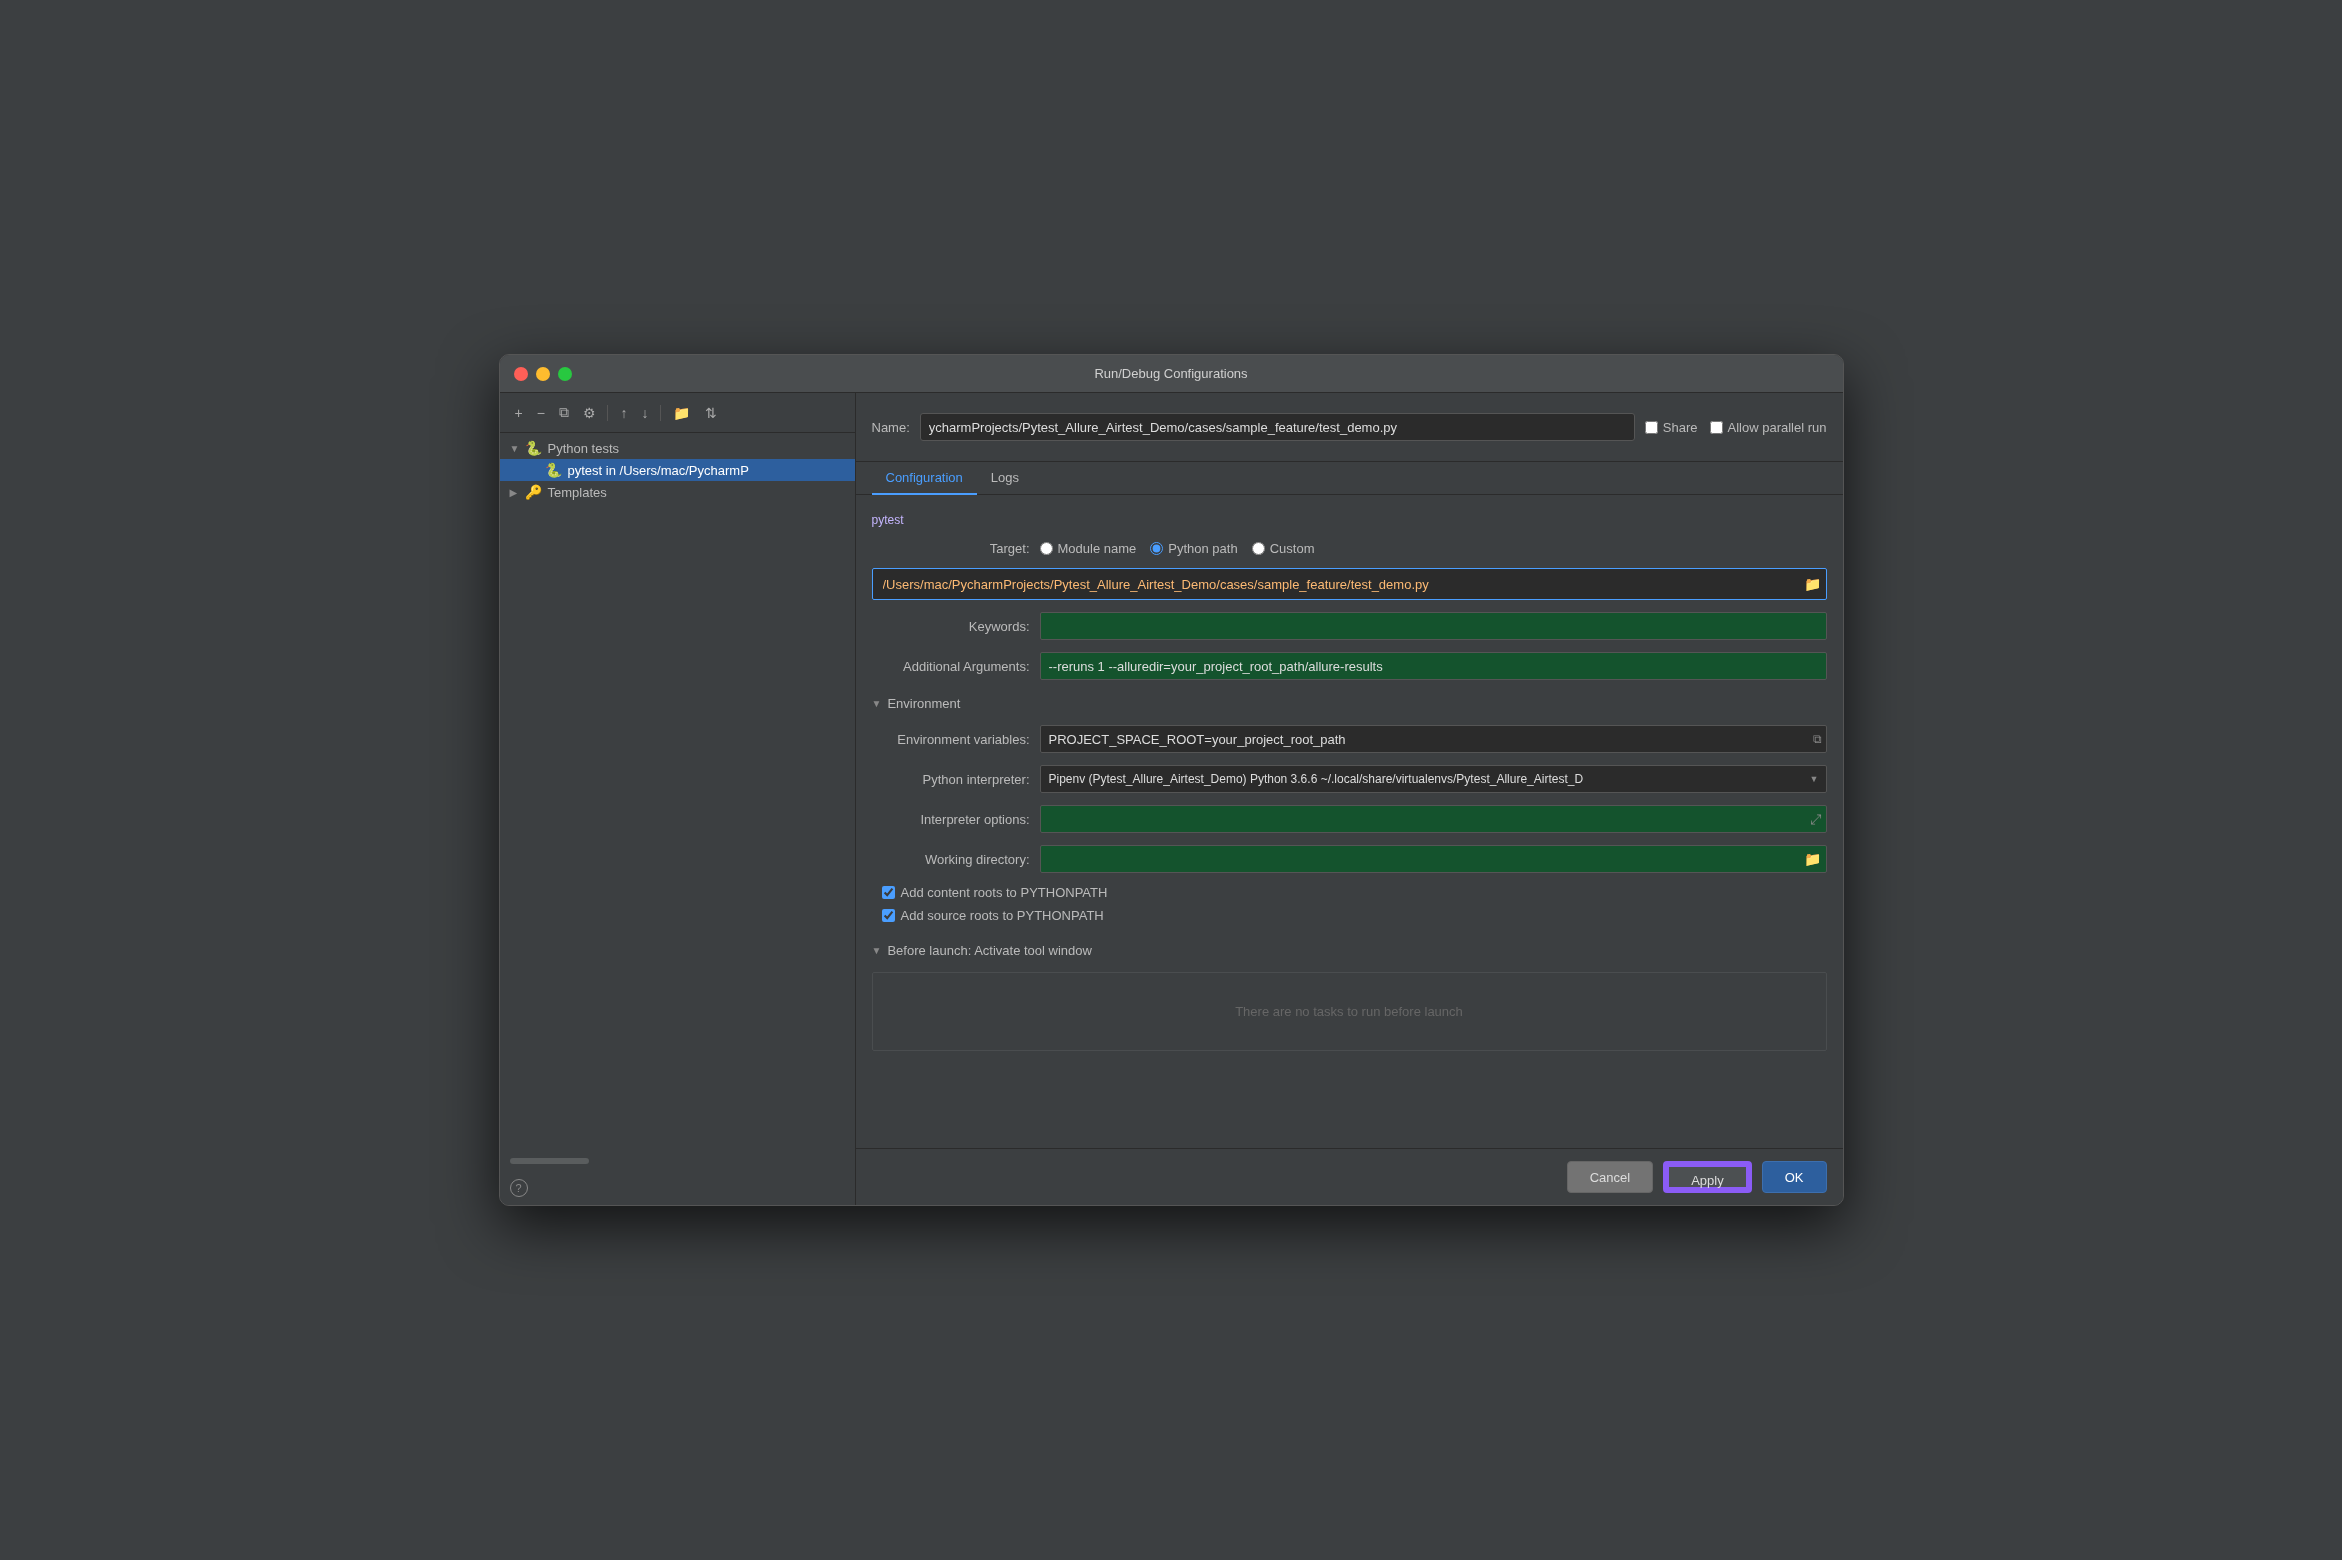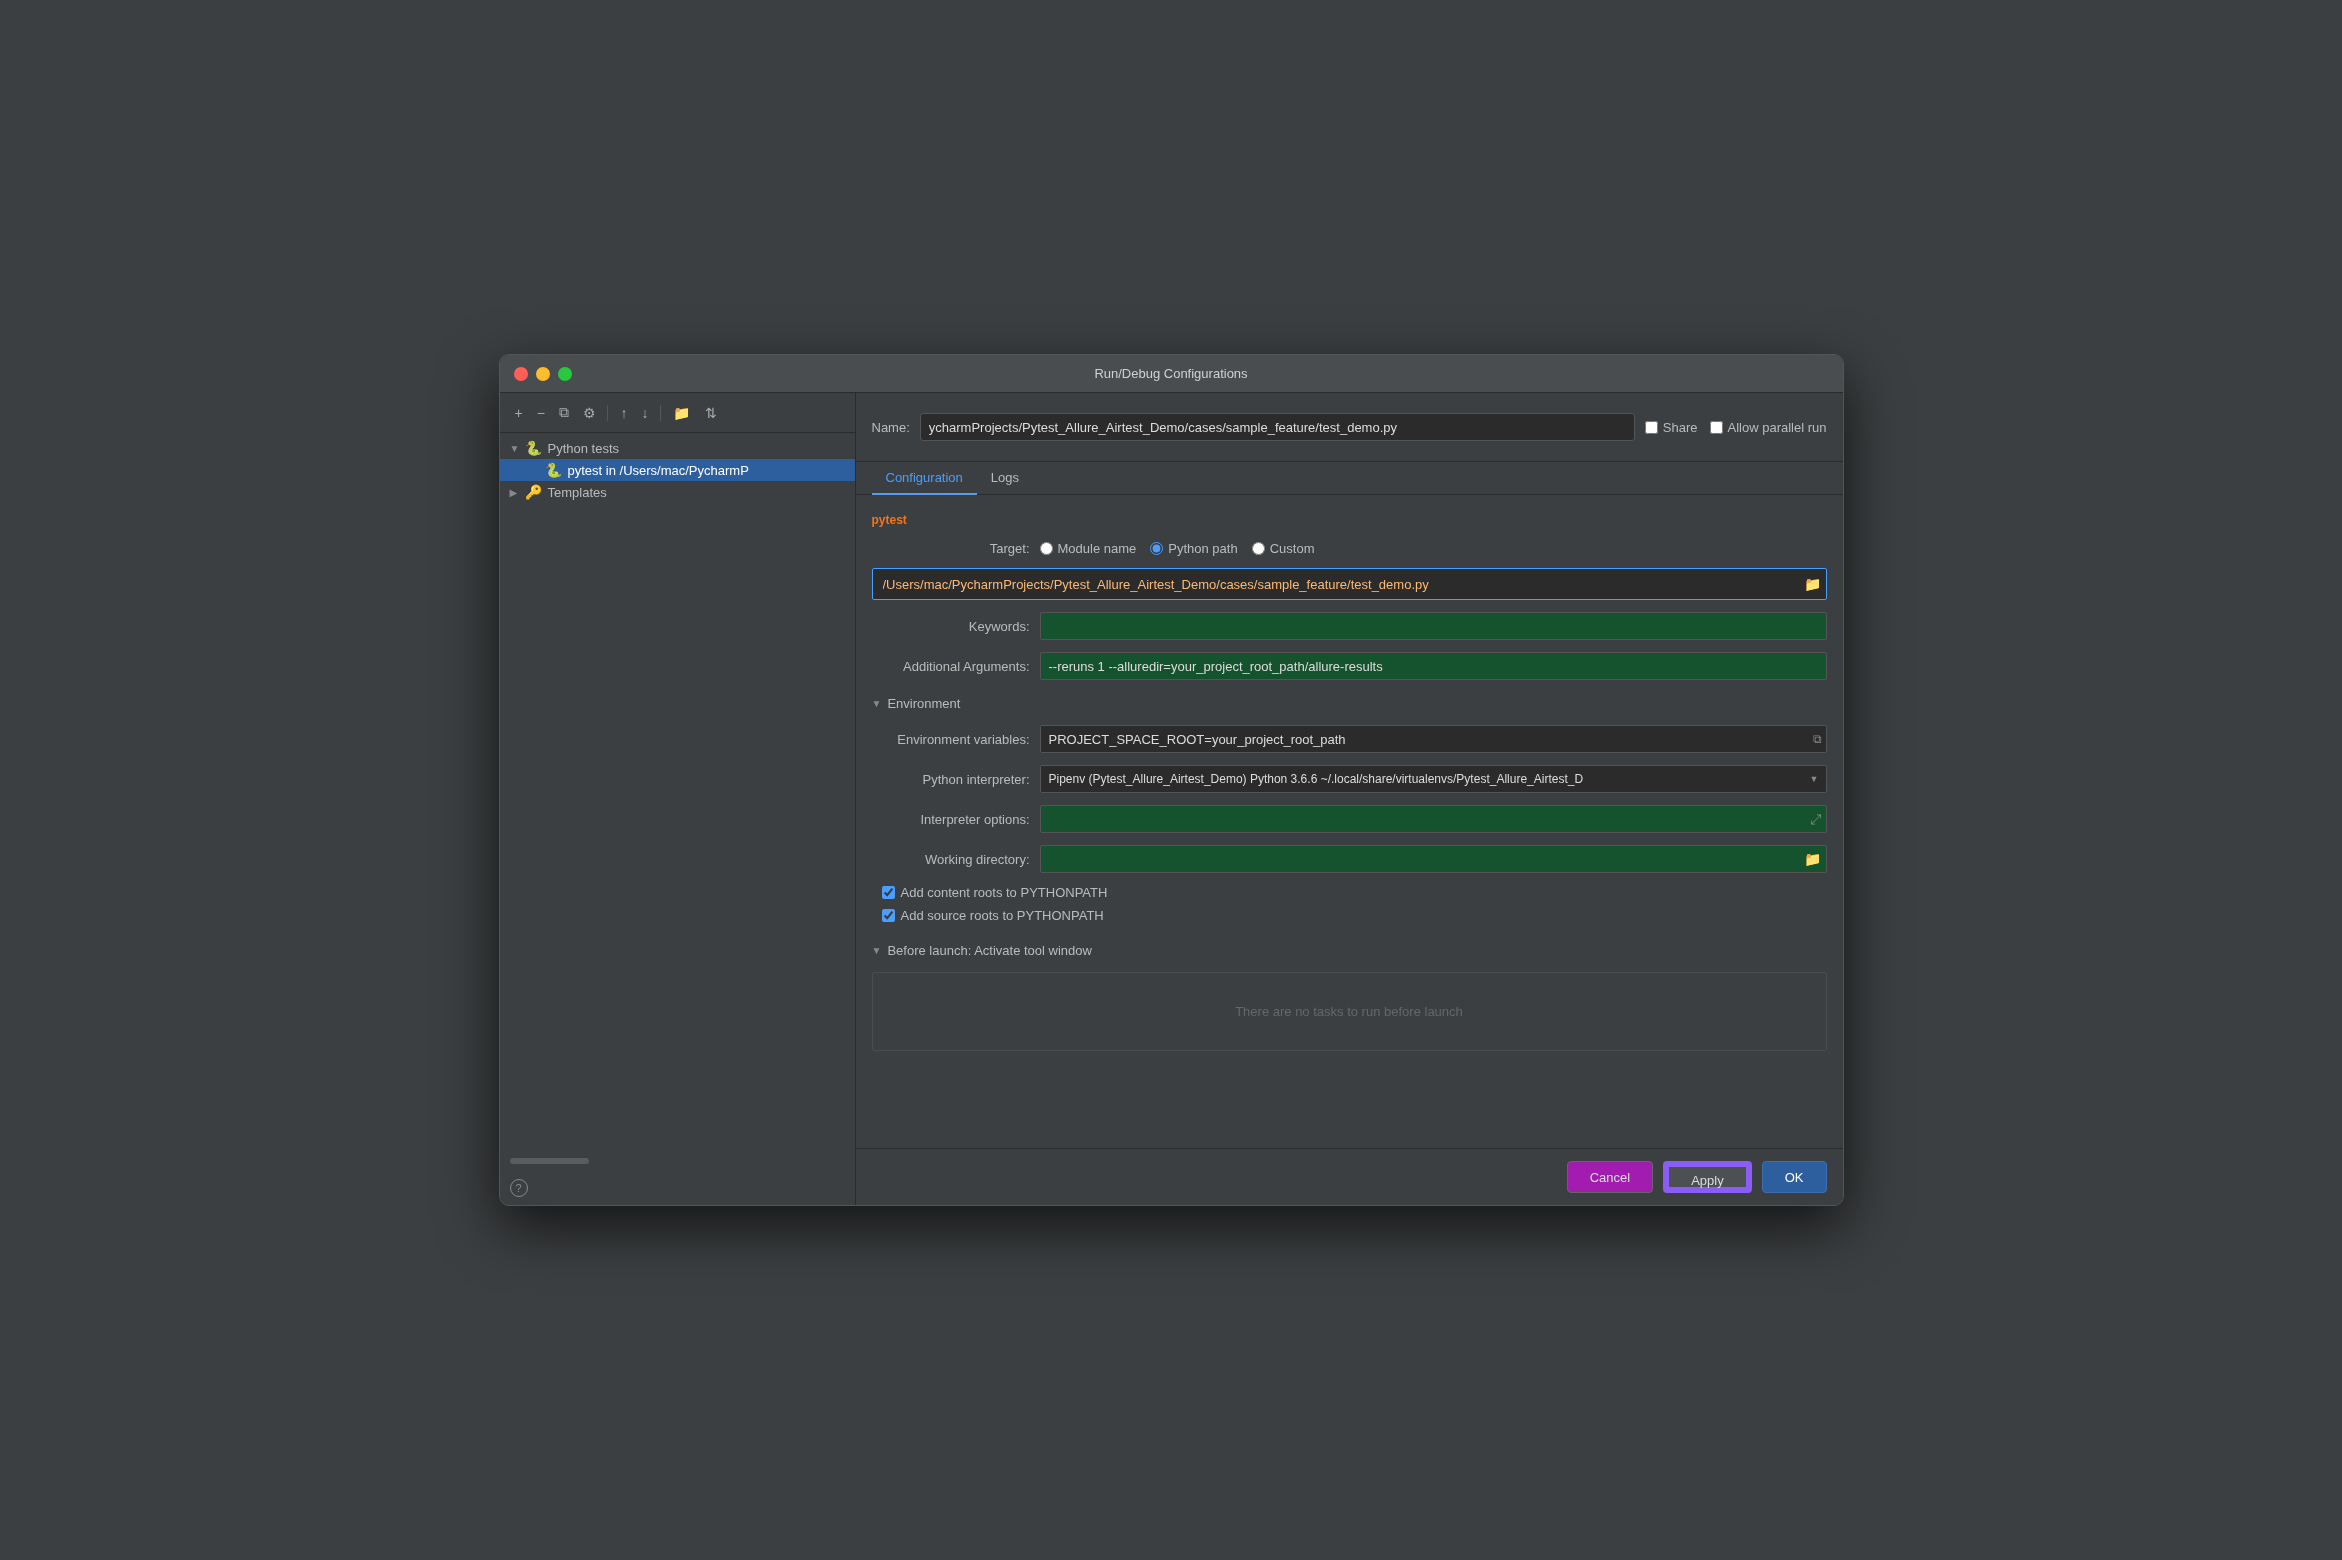--- a/index.html
+++ b/index.html
@@ -229,25 +229,24 @@
     }
 
     
     .config-panel {
       flex: 1;
       overflow-y: auto;
       padding: 16px;
     }
 
     .section-label {
-      color: #f97316;
+      color: #c4b5fd;
       font-size: 12px;
       margin-bottom: 14px;
       margin-top: 2px;
-      font-weight: bold;
     }
 
     .form-row {
       display: flex;
       align-items: center;
       margin-bottom: 12px;
       gap: 10px;
     }
 
     .form-label {
@@ -445,21 +444,21 @@
 
     .action-btn {
       padding: 6px 22px;
       border-radius: 4px;
       font-size: 13px;
       cursor: pointer;
       border: none;
       height: 32px;
     }
     .btn-cancel {
-      background: #a21caf;
+      background: #737373;
       color: #dddddd;
       border: 1px solid #666;
     }
     .btn-apply {
       background: #4c5052;
       color: #dddddd;
       border: 6px solid #8b5cf6;
     }
     .btn-ok {
       background: #2d5f9e;

